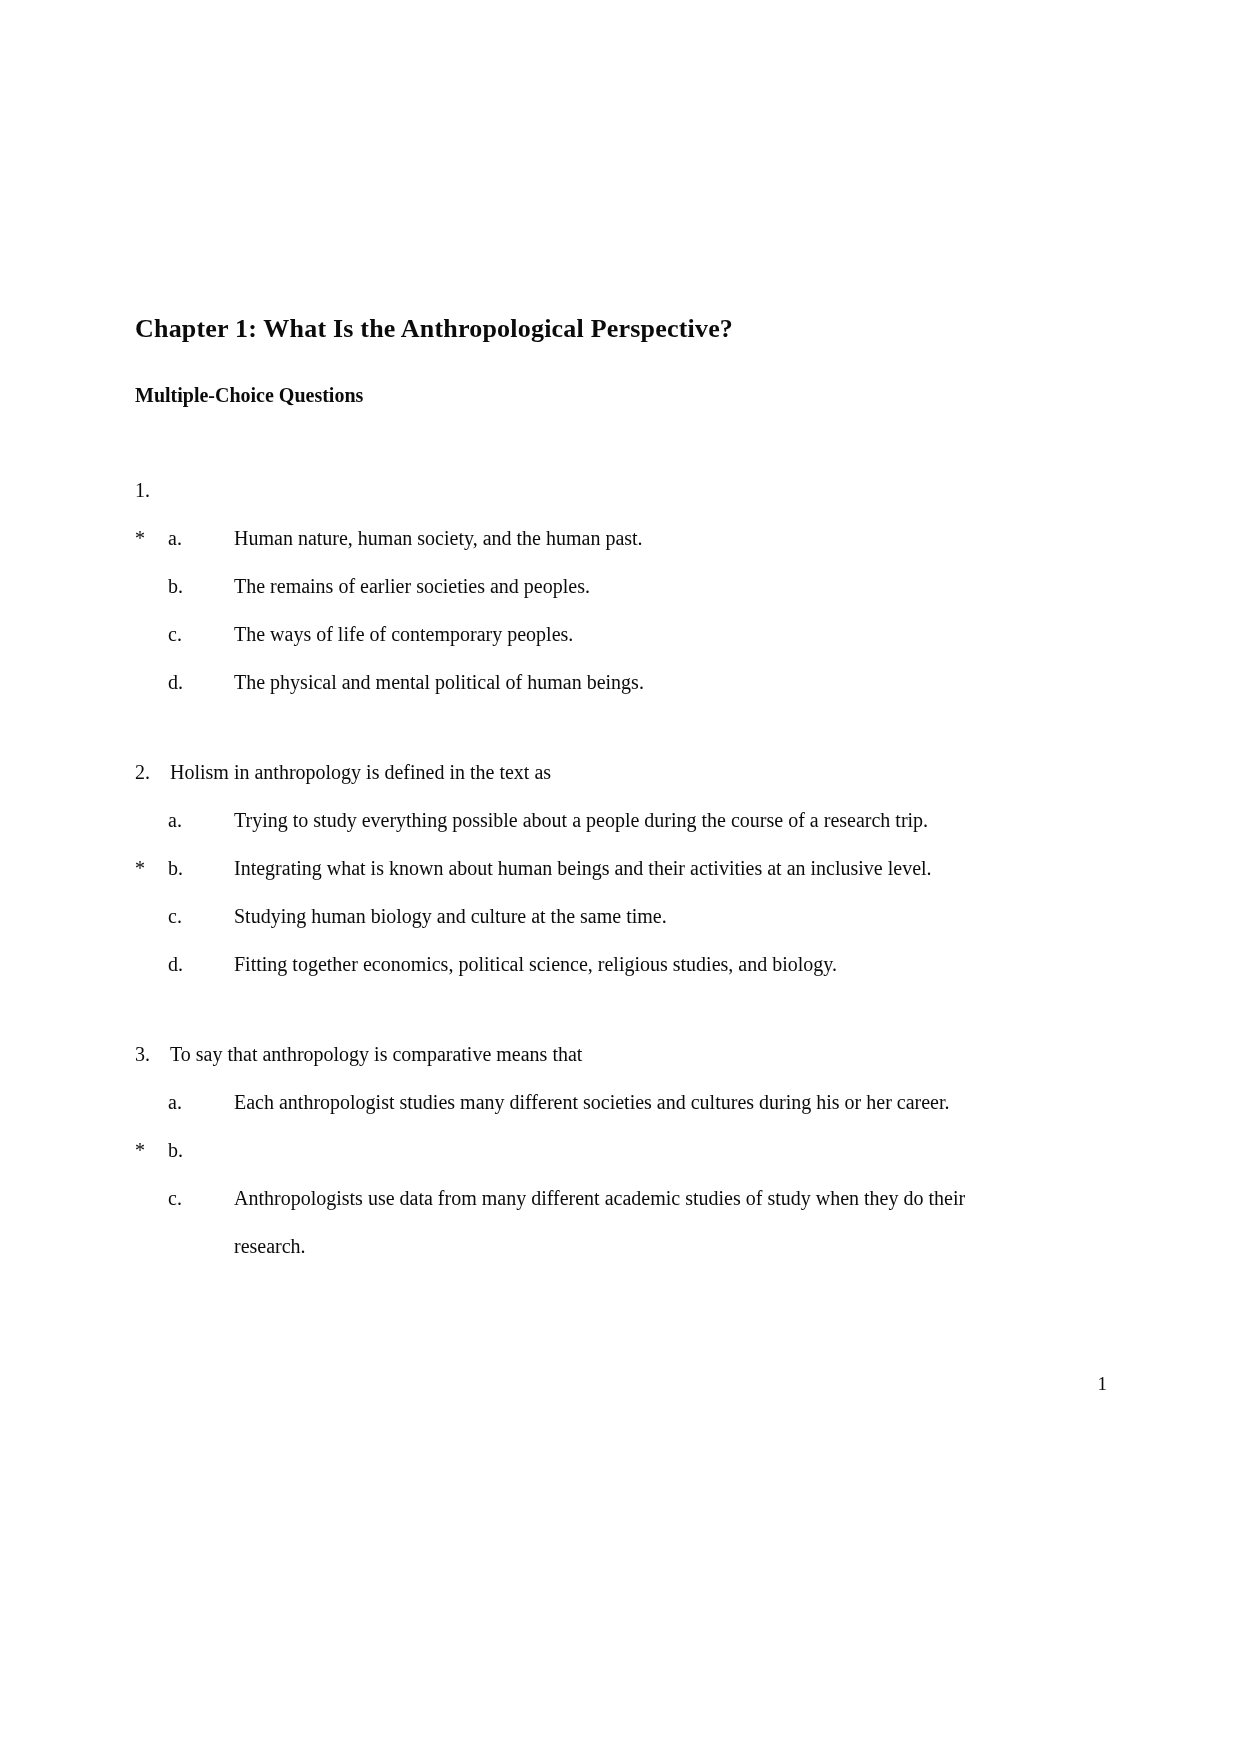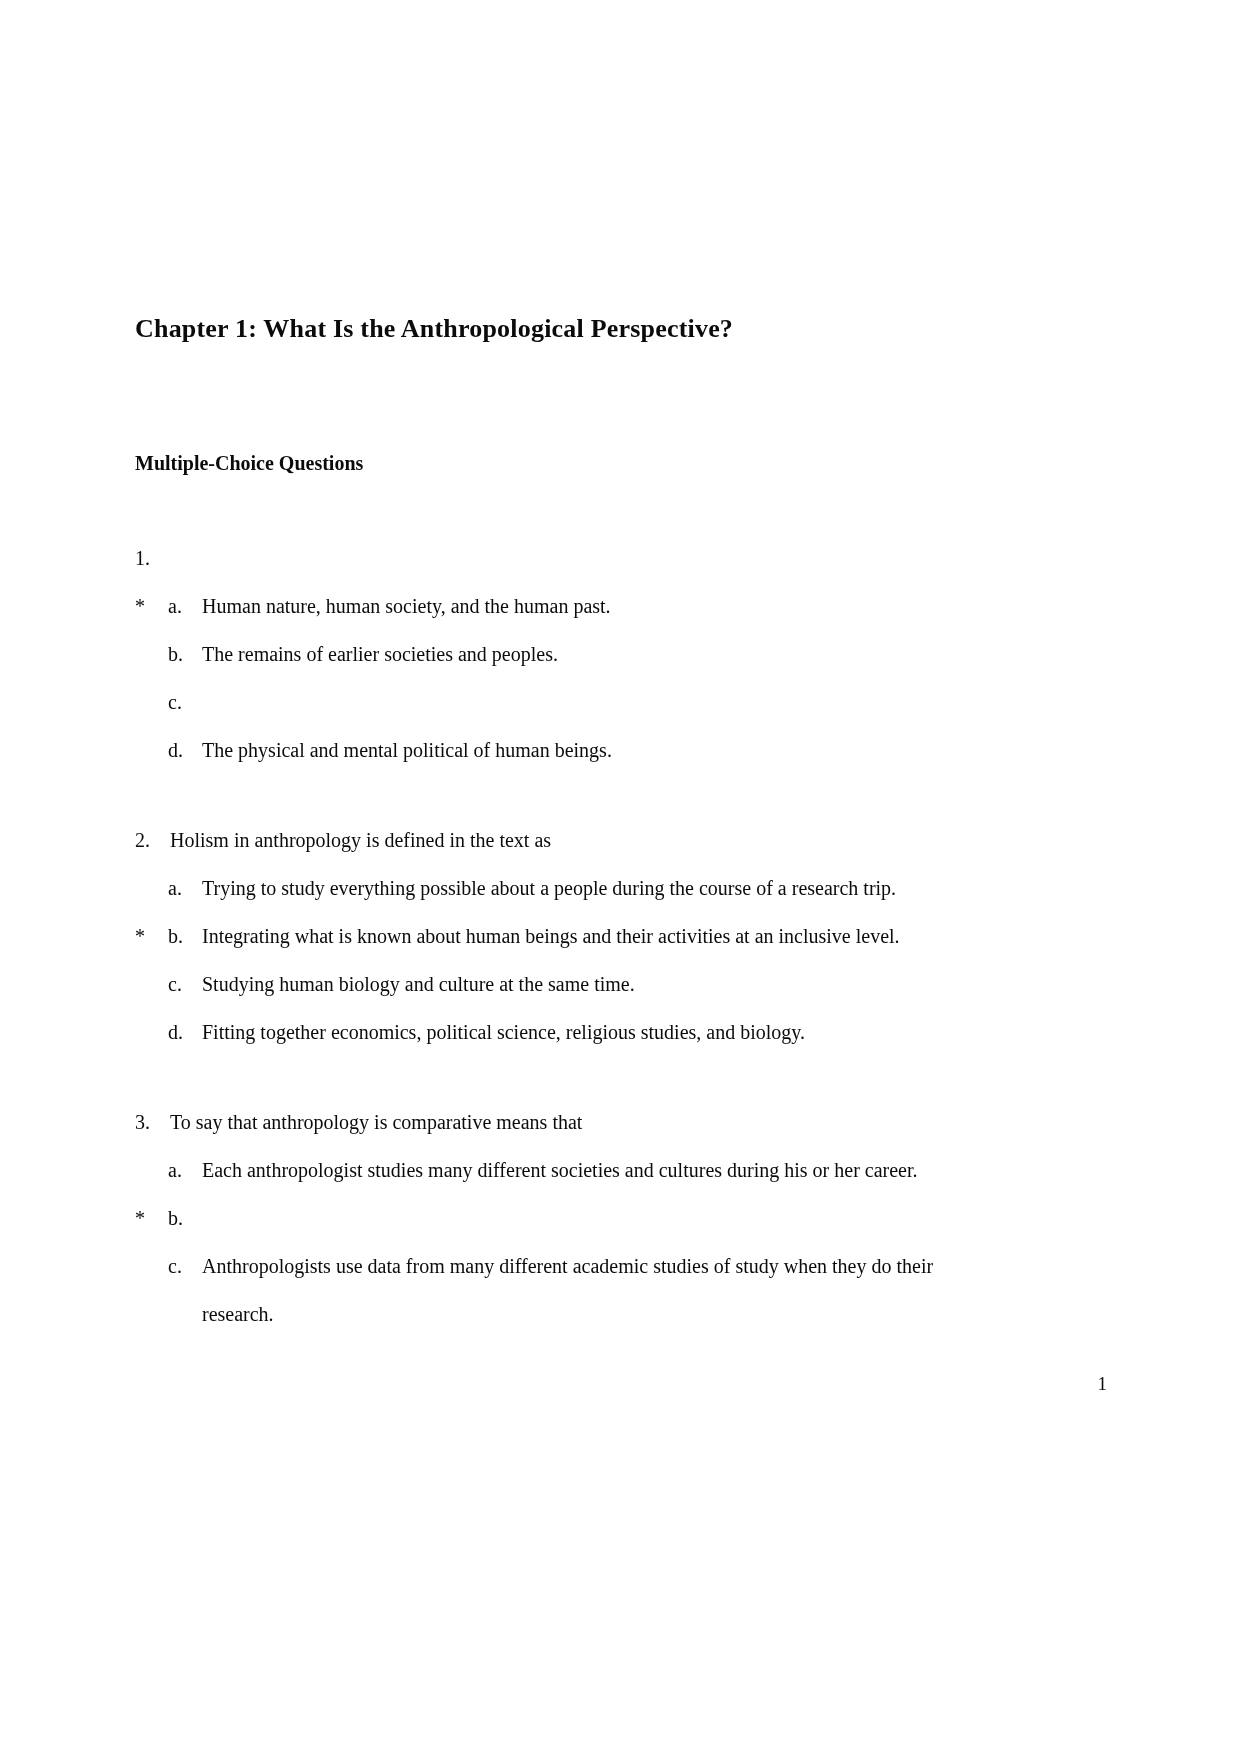--- a/index.html
+++ b/index.html
@@ -19,40 +19,40 @@
   .chapter-title {
     font-size: 26px;
     font-weight: bold;
     line-height: 34px;
     letter-spacing: 0.2px;
   }
   .section-heading {
     font-size: 20px;
     font-weight: bold;
     line-height: 26px;
-    margin-top: 104px;
+    margin-top: 36px;
   }
   .question {
     margin-top: 42px;
     font-size: 20px;
   }
   .question.first {
     margin-top: 58px;
   }
   .row {
     display: flex;
     align-items: flex-start;
     line-height: 48px;
     font-size: 20px;
   }
   .q-num   { width: 35px; flex: 0 0 35px; }
   .q-text  { max-width: 900px; }
   .opt-marker { width: 33px; flex: 0 0 33px; }
   .opt-letter { width: 34px; flex: 0 0 34px; }
-  .opt-text   { max-width: 900px; white-space: pre-line; }
+  .opt-text   { max-width: 900px; white-space: pre-line; margin-left: 32px; }
   .page-number {
     position: absolute;
     top: 1372px;
     right: 133px;
     font-size: 19px;
     line-height: 24px;
   }
 </style>
 </head>
 <body>
@@ -73,20 +73,21 @@
       <span class="opt-text">Human nature, human society, and the human past.</span>
     </div>
     <div class="row">
       <span class="opt-marker"></span>
       <span class="opt-letter">b.</span>
       <span class="opt-text">The remains of earlier societies and peoples.</span>
     </div>
     <div class="row">
       <span class="opt-marker"></span>
       <span class="opt-letter">c.</span>
+      <span class="opt-text">The ways of life of contemporary peoples.</span>
     </div>
     <div class="row">
       <span class="opt-marker"></span>
       <span class="opt-letter">d.</span>
       <span class="opt-text">The physical and mental political of human beings.</span>
     </div>
   </section>
 
   <section class="question">
     <div class="row">

